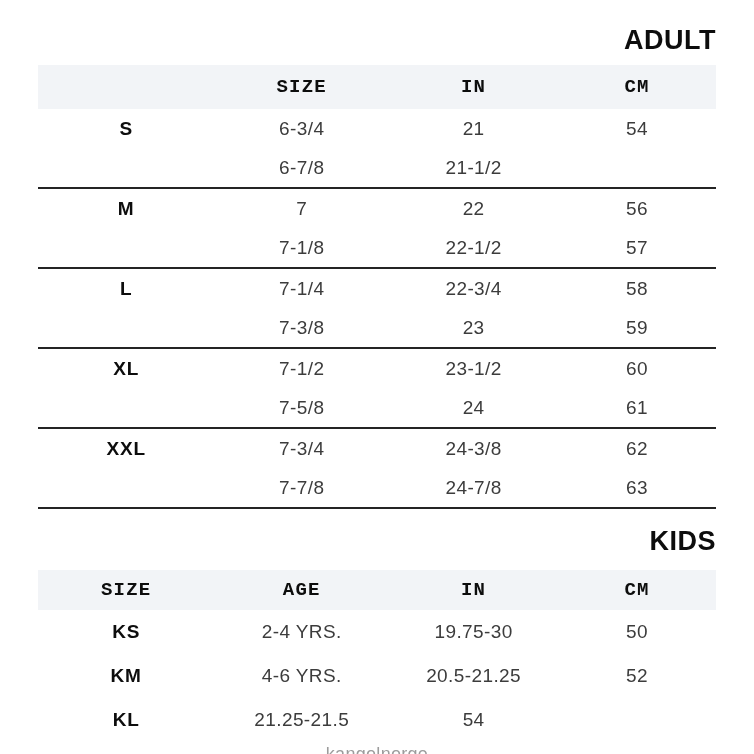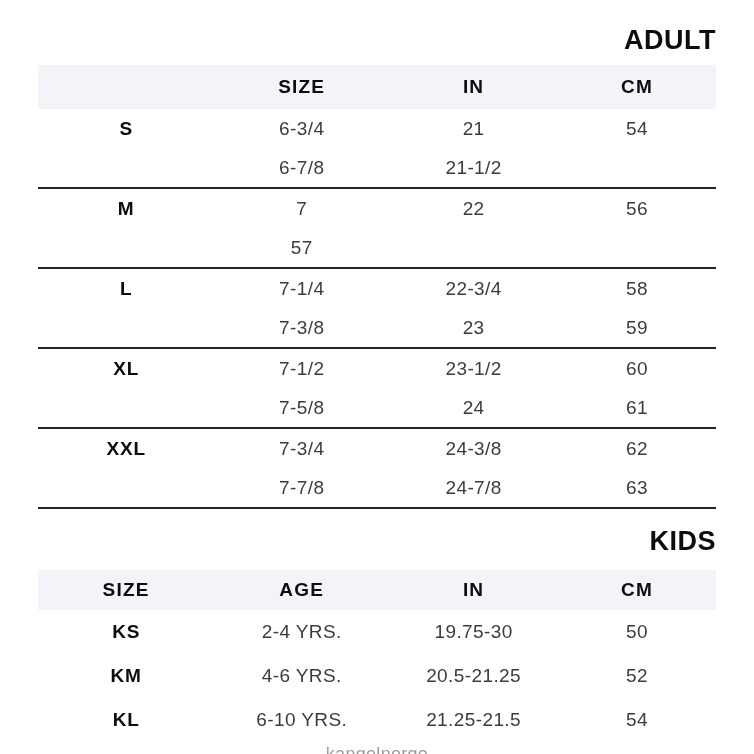--- a/index.html
+++ b/index.html
@@ -42,20 +42,21 @@
     font-size:19px;
     letter-spacing:0.4px;
     color:var(--text);
     white-space:nowrap;
   }
   .thead .cell{
     font-weight:800;
     letter-spacing:1.2px;
     color:var(--strong);
     font-size:19px;
+    font-family:Liberation Mono, monospace;
   }
   .c-label{
     font-weight:800;
     color:var(--strong);
     letter-spacing:0.8px;
   }
   .arow{height:39px;}
   .tgroup{border-bottom:2px solid var(--divider);}
   .krow{height:44px;}
   .footer{
@@ -97,20 +98,22 @@
 
     <div class="tgroup">
       <div class="trow arow">
         <div class="cell c-label">M</div>
         <div class="cell">7</div>
         <div class="cell">22</div>
         <div class="cell">56</div>
       </div>
       <div class="trow arow">
         <div class="cell c-label"></div>
+        <div class="cell">7-1/8</div>
+        <div class="cell">22-1/2</div>
         <div class="cell">57</div>
       </div>
     </div>
 
     <div class="tgroup">
       <div class="trow arow">
         <div class="cell c-label">L</div>
         <div class="cell">7-1/4</div>
         <div class="cell">22-3/4</div>
         <div class="cell">58</div>
@@ -171,21 +174,20 @@
       <div class="cell">50</div>
     </div>
     <div class="trow krow">
       <div class="cell c-label">KM</div>
       <div class="cell">4-6 YRS.</div>
       <div class="cell">20.5-21.25</div>
       <div class="cell">52</div>
     </div>
     <div class="trow krow">
       <div class="cell c-label">KL</div>
-      <div class="cell">6-10 YRS.</div>
       <div class="cell">21.25-21.5</div>
       <div class="cell">54</div>
     </div>
   </div>
 
   <div class="footer">kangolnorge</div>
 
 </div>
 
 </body></html>

